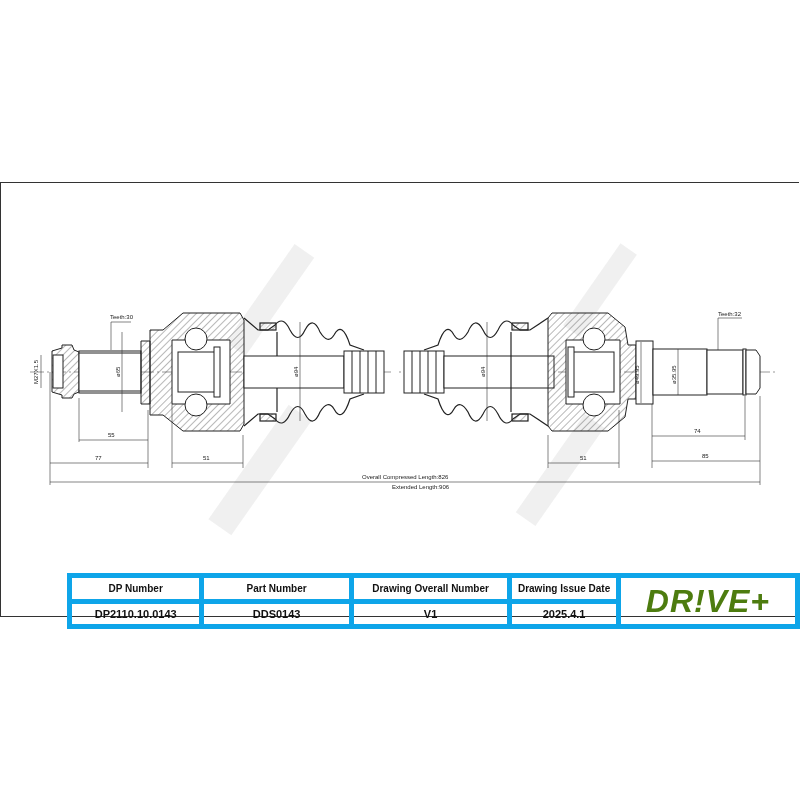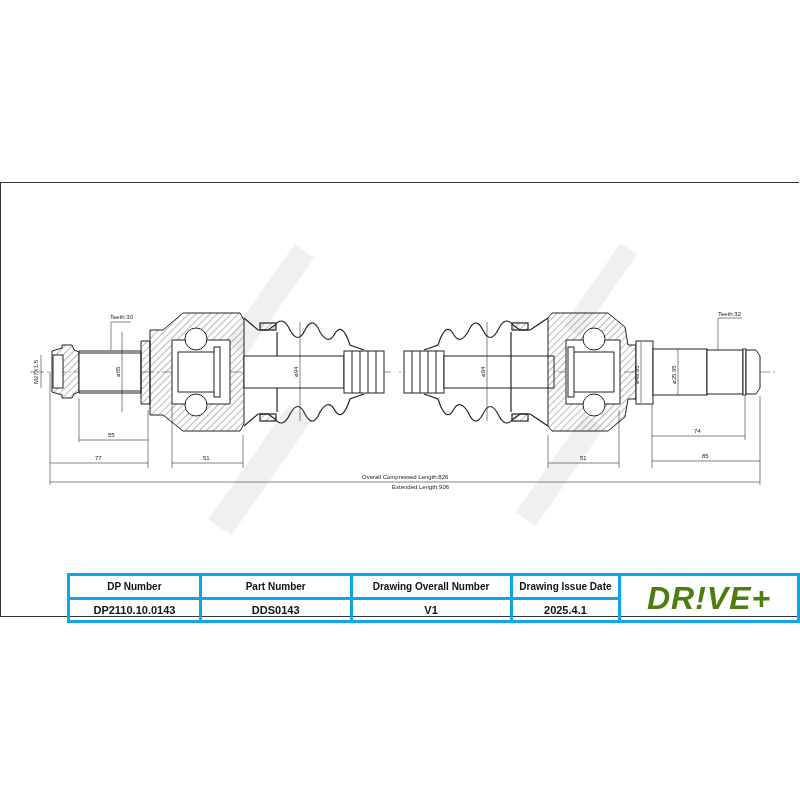--- a/index.html
+++ b/index.html
@@ -1,21 +1,21 @@
 <!DOCTYPE html>
 <html><head>
 <meta charset="utf-8">
 <style>
   html, body { margin:0; padding:0; background:#ffffff; }
   body { width:800px; height:800px; position:relative; overflow:hidden; font-family:"Liberation Sans", sans-serif; }
   #frame { position:absolute; left:0; top:182px; width:799px; height:435px; border-top:1.5px solid #333; border-left:1.5px solid #333; border-bottom:1.5px solid #333; box-sizing:border-box; }
   #drawing { position:absolute; left:0; top:0; width:800px; height:800px; }
   .dim-small { font-family:"Liberation Sans", sans-serif; font-size:6px; fill:#222; }
   #title-table { position:absolute; left:67px; top:573px; border-collapse:collapse; }
-  #title-table td, #title-table th { border:3px solid #0ea5e9; padding:0; text-align:center; font-family:"Liberation Sans", sans-serif; }
+  #title-table td, #title-table th { border:5px solid #0ea5e9; padding:0; text-align:center; font-family:"Liberation Sans", sans-serif; }
   #title-table th { font-size:10px; font-weight:bold; height:21px; color:#111; }
   #title-table td.val { font-size:11px; height:20px; color:#111;font-weight:bold; }
   .c1 { width:130px; } .c2 { width:150px; } .c3 { width:160px; } .c4 { width:107px; } .c5 { width:177px; }
   #logo { font-family:"Liberation Sans", sans-serif; font-weight:bold; font-style:italic; font-size:32px; color:#4d7c0f; letter-spacing:1px; line-height:41px; }
 </style>
 </head>
 <body>
 
 <div id="frame"></div>
 

